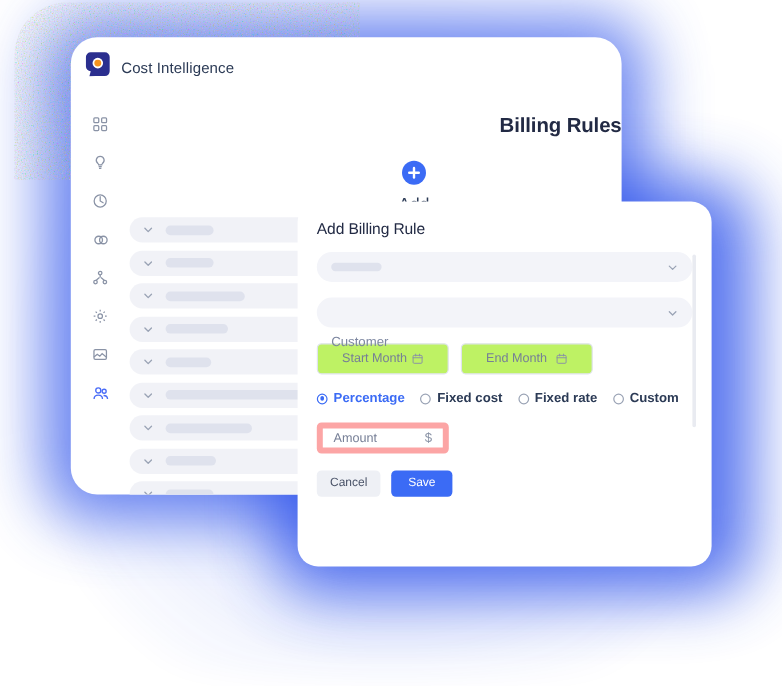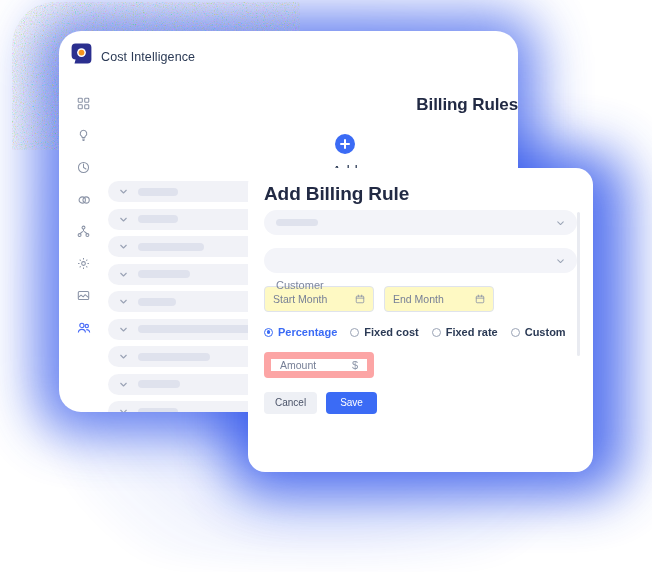--- a/index.html
+++ b/index.html
@@ -188,22 +188,22 @@
     width: 345px; height: 304px;
     background: #ffffff;
     border-radius: 17px;
     z-index: 6;
     overflow: hidden;
   }
   .modal-title {
     position: absolute;
     left: 16px; top: 15px;
     margin: 0;
-    font-size: 19px;
-    font-weight: bold;
+    font-size: 13px;
+    font-weight: normal;
     color: #222a44;
     letter-spacing: -.1px;
   }
   .modal-body {
     position: absolute;
     left: 16px; right: 16px; top: 42px;
   }
 
   .select-field {
     height: 25px;
@@ -239,22 +239,22 @@
     margin-top: 2px;
   }
   .month-field {
     width: 110px;
     height: 26px;
     border: 1px solid #dfe3ec;
     border-radius: 4px;
     display: flex;
     align-items: center;
     justify-content: space-between;
-    padding: 0 8px;
-    background: #fef9c3;
+    padding: 0 20px;
+    background: #bef264;
   }
   .month-field .ph {
     font-size: 10.5px;
     color: #767f96;
   }
   .cal-icon { color: #8a93a6; display: flex; }
 
   .radio-row {
     display: flex;
     align-items: center;
@@ -284,21 +284,21 @@
     content: "";
     position: absolute;
     inset: 1.6px;
     border-radius: 50%;
     background: #3b6bf5;
   }
 
   .amount-field {
     width: 110px;
     height: 26px;
-    border: 7px solid #fca5a5;
+    border: 5px solid #fca5a5;
     border-radius: 4px;
     display: flex;
     align-items: center;
     justify-content: space-between;
     padding: 0 9px;
     margin-top: 14px;
     background: #fff;
   }
   .amount-field .ph { font-size: 10.5px; color: #767f96; }
   .amount-field .unit { font-size: 11px; color: #8a93a6; }

